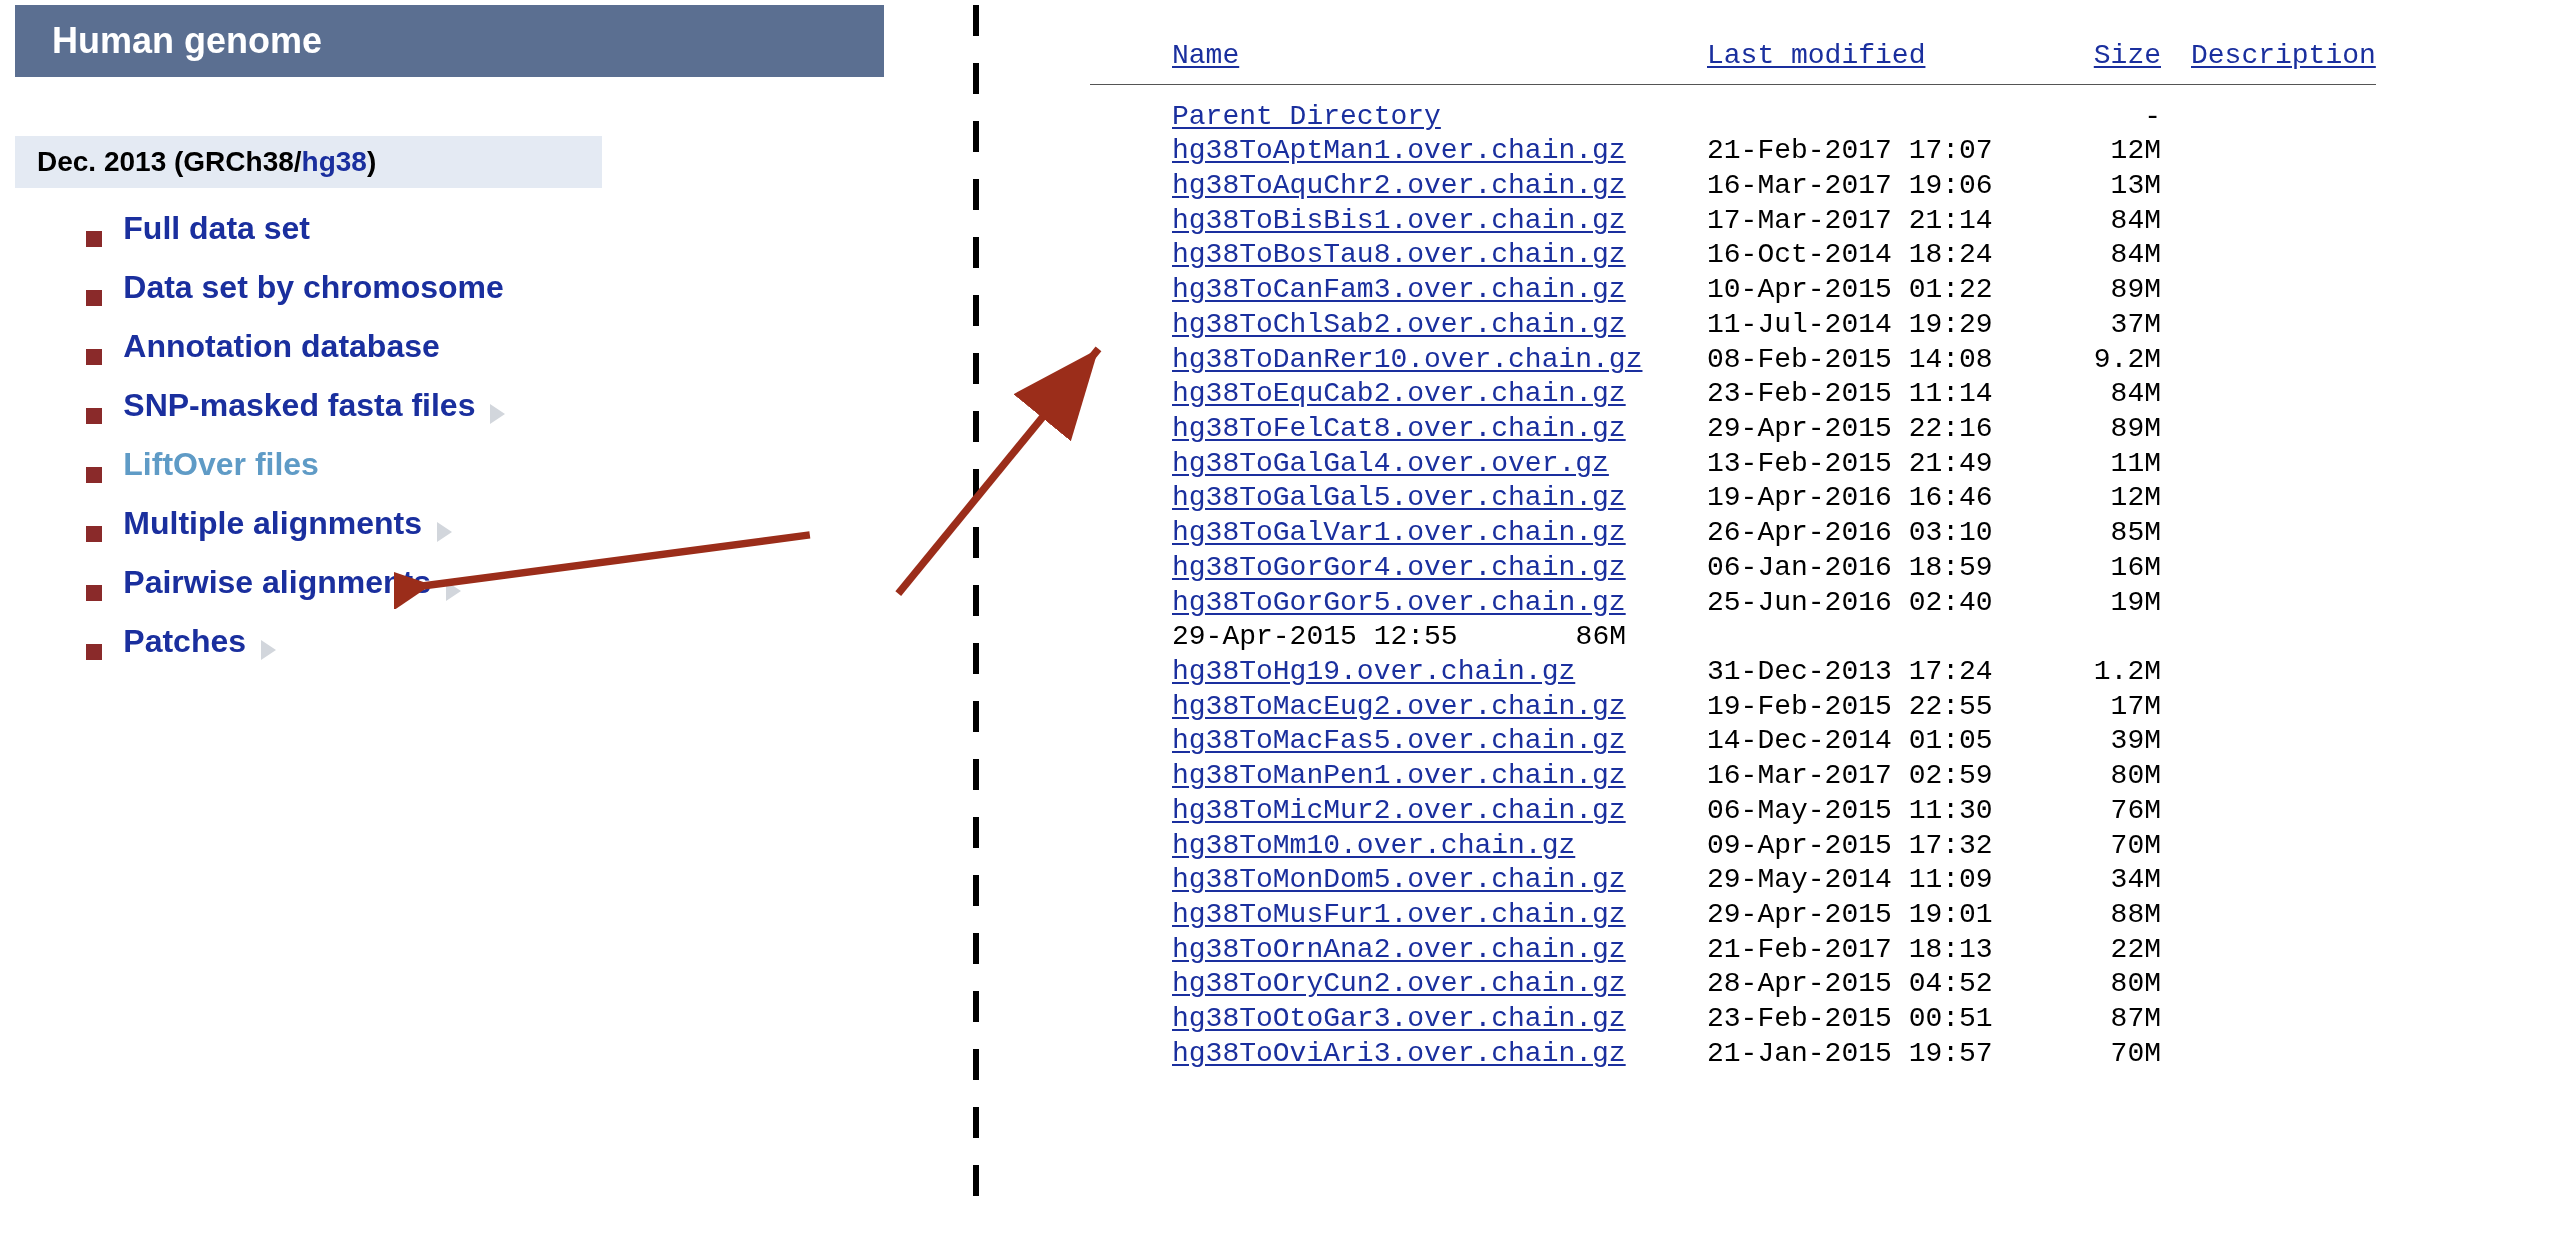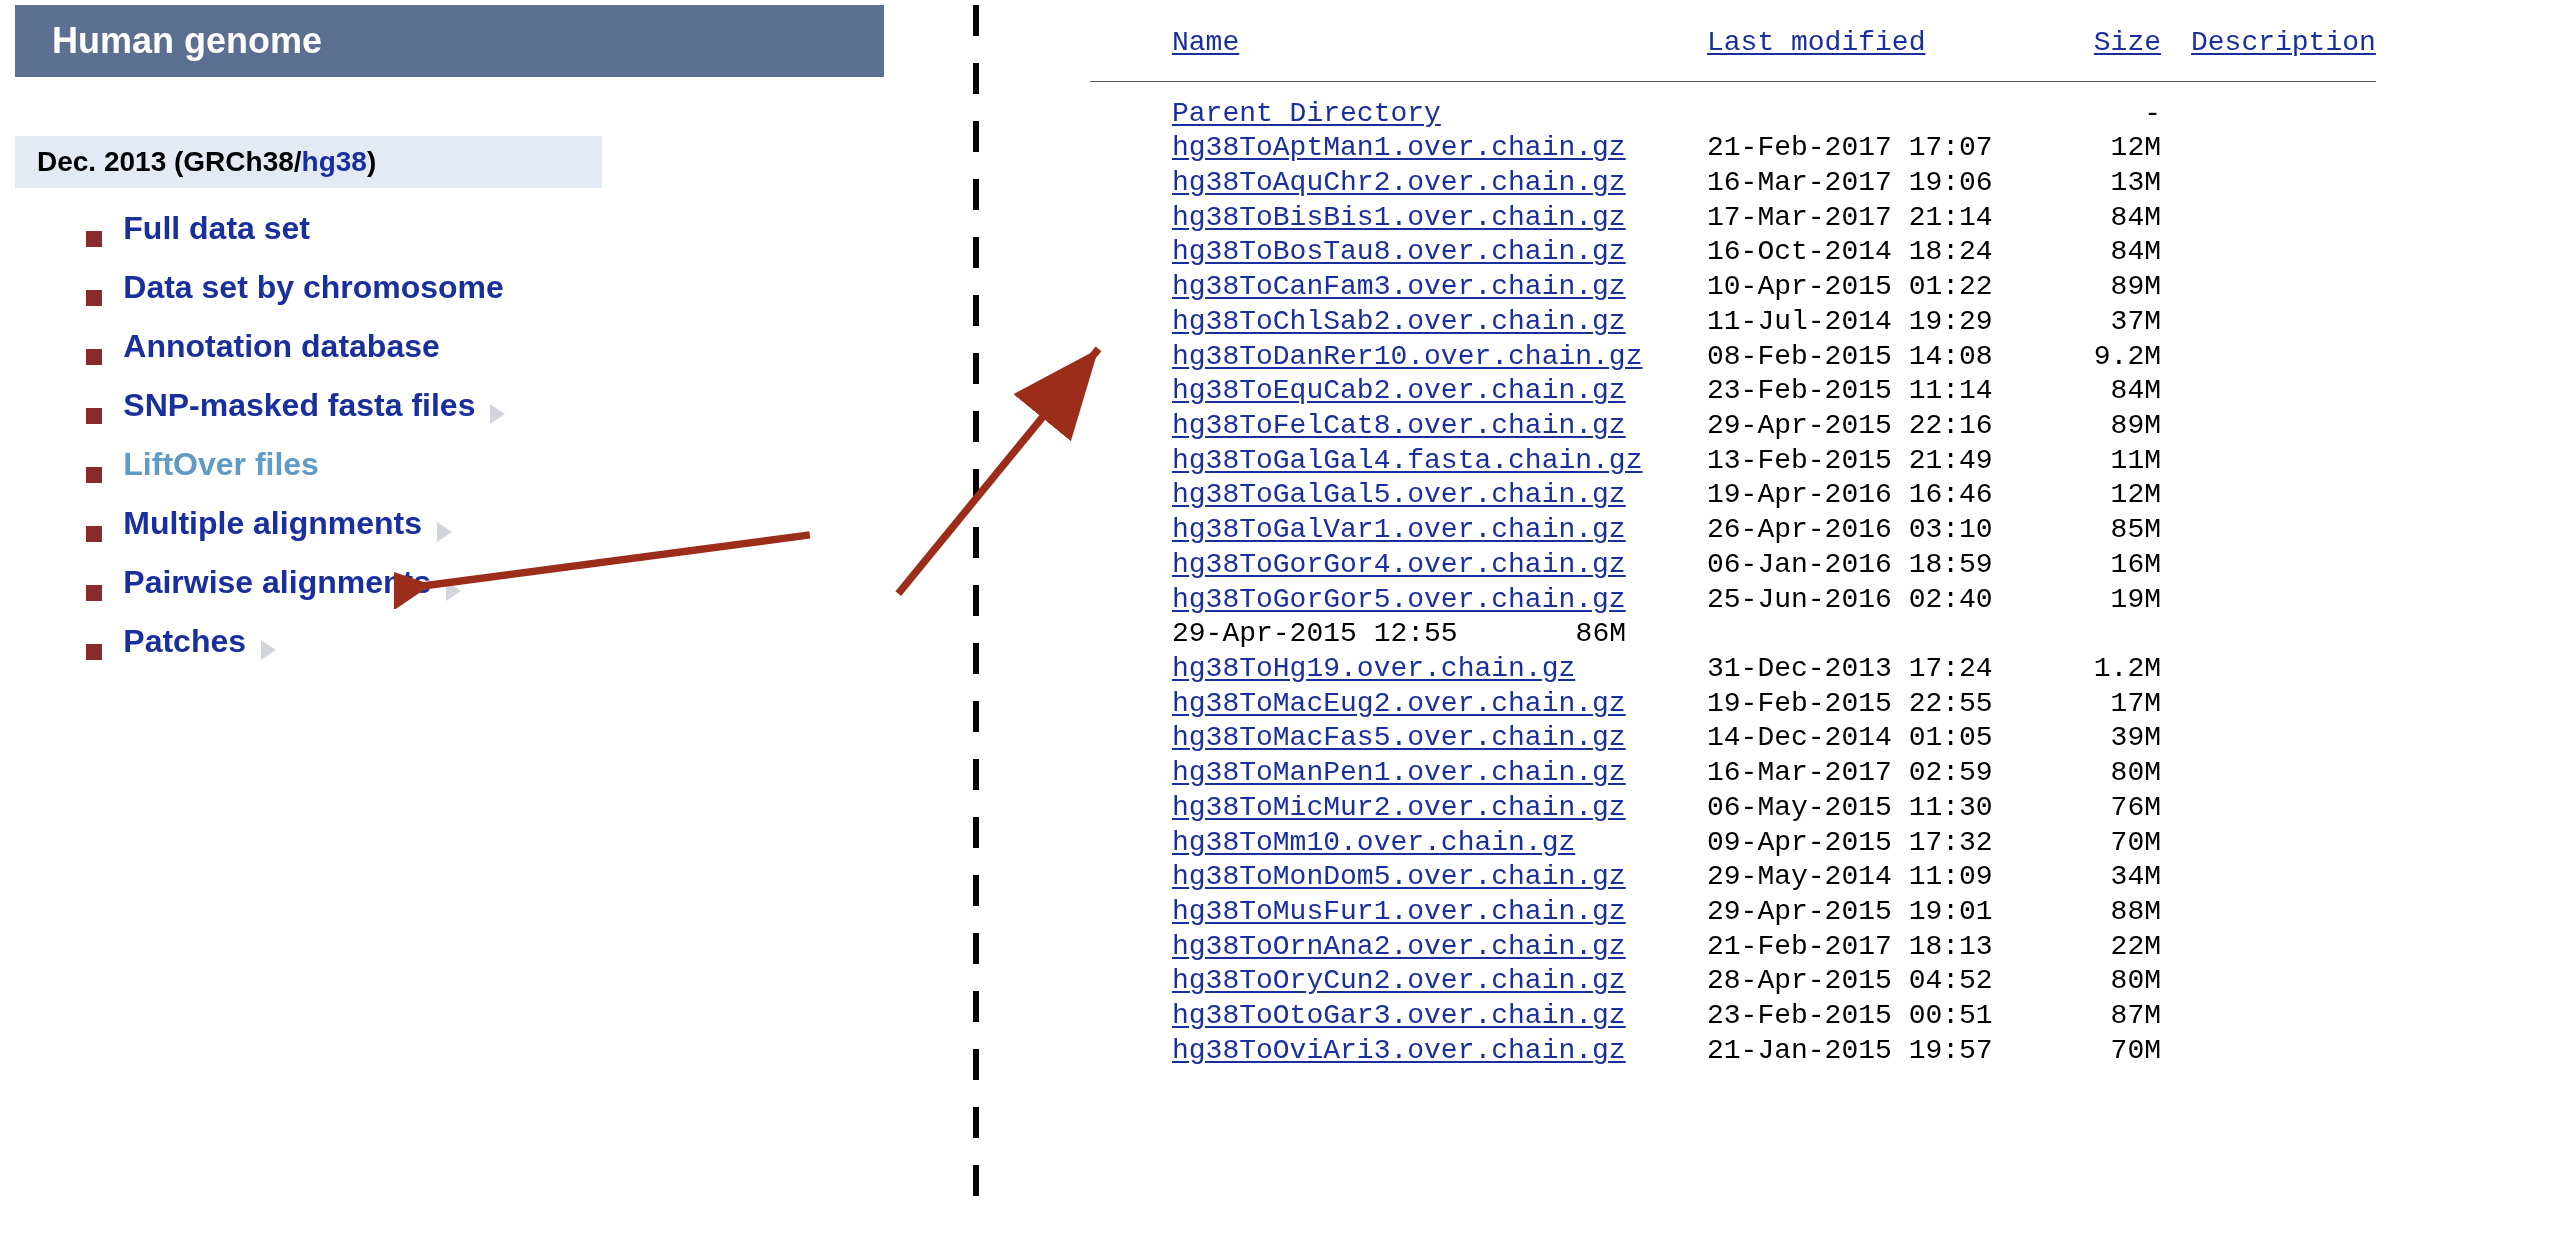--- a/index.html
+++ b/index.html
@@ -75,22 +75,23 @@
 
     .right-pane {
       padding-left: 111px;
       padding-top: 22px;
       font-family: "Courier New", Courier, monospace;
       font-size: 28px;
     }
     .dir-header {
       display: flex;
       border-bottom: 1.5px solid #555;
-      padding-bottom: 23px;
+      padding-bottom: 13px;
       margin-bottom: 15px;
+      margin-top: 13px;
     }
     .dir-header a, .dir-row a {
       color: #1a2f9e;
       text-decoration: underline;
       text-underline-offset: 3px;
     }
     .col-icon { width: 82px; }
     .col-name { width: 535px; }
     .col-mod  { width: 357px; text-align: left; }
     .col-size { width: 97px; text-align: right; }
@@ -181,21 +182,21 @@
       <div class="dir-row"><span class="col-icon"></span><span class="col-name"><a href="#">Parent Directory</a></span><span class="col-mod"></span><span class="col-size">-</span><span class="col-desc"></span></div>
       <div class="dir-row"><span class="col-icon"></span><span class="col-name"><a href="#">hg38ToAptMan1.over.chain.gz</a></span><span class="col-mod">21-Feb-2017 17:07</span><span class="col-size">12M</span><span class="col-desc"></span></div>
       <div class="dir-row"><span class="col-icon"></span><span class="col-name"><a href="#">hg38ToAquChr2.over.chain.gz</a></span><span class="col-mod">16-Mar-2017 19:06</span><span class="col-size">13M</span><span class="col-desc"></span></div>
       <div class="dir-row"><span class="col-icon"></span><span class="col-name"><a href="#">hg38ToBisBis1.over.chain.gz</a></span><span class="col-mod">17-Mar-2017 21:14</span><span class="col-size">84M</span><span class="col-desc"></span></div>
       <div class="dir-row"><span class="col-icon"></span><span class="col-name"><a href="#">hg38ToBosTau8.over.chain.gz</a></span><span class="col-mod">16-Oct-2014 18:24</span><span class="col-size">84M</span><span class="col-desc"></span></div>
       <div class="dir-row"><span class="col-icon"></span><span class="col-name"><a href="#">hg38ToCanFam3.over.chain.gz</a></span><span class="col-mod">10-Apr-2015 01:22</span><span class="col-size">89M</span><span class="col-desc"></span></div>
       <div class="dir-row"><span class="col-icon"></span><span class="col-name"><a href="#">hg38ToChlSab2.over.chain.gz</a></span><span class="col-mod">11-Jul-2014 19:29</span><span class="col-size">37M</span><span class="col-desc"></span></div>
       <div class="dir-row"><span class="col-icon"></span><span class="col-name"><a href="#">hg38ToDanRer10.over.chain.gz</a></span><span class="col-mod">08-Feb-2015 14:08</span><span class="col-size">9.2M</span><span class="col-desc"></span></div>
       <div class="dir-row"><span class="col-icon"></span><span class="col-name"><a href="#">hg38ToEquCab2.over.chain.gz</a></span><span class="col-mod">23-Feb-2015 11:14</span><span class="col-size">84M</span><span class="col-desc"></span></div>
       <div class="dir-row"><span class="col-icon"></span><span class="col-name"><a href="#">hg38ToFelCat8.over.chain.gz</a></span><span class="col-mod">29-Apr-2015 22:16</span><span class="col-size">89M</span><span class="col-desc"></span></div>
-      <div class="dir-row"><span class="col-icon"></span><span class="col-name"><a href="#">hg38ToGalGal4.fasta.chain.gz</a></span><span class="col-mod">13-Feb-2015 21:49</span><span class="col-size">11M</span><span class="col-desc"></span></div>
+      <div class="dir-row"><span class="col-icon"></span><span class="col-name"><a href="#">hg38ToGalGal4.over.over.gz</a></span><span class="col-mod">13-Feb-2015 21:49</span><span class="col-size">11M</span><span class="col-desc"></span></div>
       <div class="dir-row"><span class="col-icon"></span><span class="col-name"><a href="#">hg38ToGalGal5.over.chain.gz</a></span><span class="col-mod">19-Apr-2016 16:46</span><span class="col-size">12M</span><span class="col-desc"></span></div>
       <div class="dir-row"><span class="col-icon"></span><span class="col-name"><a href="#">hg38ToGalVar1.over.chain.gz</a></span><span class="col-mod">26-Apr-2016 03:10</span><span class="col-size">85M</span><span class="col-desc"></span></div>
       <div class="dir-row"><span class="col-icon"></span><span class="col-name"><a href="#">hg38ToGorGor4.over.chain.gz</a></span><span class="col-mod">06-Jan-2016 18:59</span><span class="col-size">16M</span><span class="col-desc"></span></div>
       <div class="dir-row"><span class="col-icon"></span><span class="col-name"><a href="#">hg38ToGorGor5.over.chain.gz</a></span><span class="col-mod">25-Jun-2016 02:40</span><span class="col-size">19M</span><span class="col-desc"></span></div>
       <div class="dir-row"><span class="col-icon"></span><span class="col-mod">29-Apr-2015 12:55</span><span class="col-size">86M</span><span class="col-desc"></span></div>
       <div class="dir-row"><span class="col-icon"></span><span class="col-name"><a href="#">hg38ToHg19.over.chain.gz</a></span><span class="col-mod">31-Dec-2013 17:24</span><span class="col-size">1.2M</span><span class="col-desc"></span></div>
       <div class="dir-row"><span class="col-icon"></span><span class="col-name"><a href="#">hg38ToMacEug2.over.chain.gz</a></span><span class="col-mod">19-Feb-2015 22:55</span><span class="col-size">17M</span><span class="col-desc"></span></div>
       <div class="dir-row"><span class="col-icon"></span><span class="col-name"><a href="#">hg38ToMacFas5.over.chain.gz</a></span><span class="col-mod">14-Dec-2014 01:05</span><span class="col-size">39M</span><span class="col-desc"></span></div>
       <div class="dir-row"><span class="col-icon"></span><span class="col-name"><a href="#">hg38ToManPen1.over.chain.gz</a></span><span class="col-mod">16-Mar-2017 02:59</span><span class="col-size">80M</span><span class="col-desc"></span></div>
       <div class="dir-row"><span class="col-icon"></span><span class="col-name"><a href="#">hg38ToMicMur2.over.chain.gz</a></span><span class="col-mod">06-May-2015 11:30</span><span class="col-size">76M</span><span class="col-desc"></span></div>

